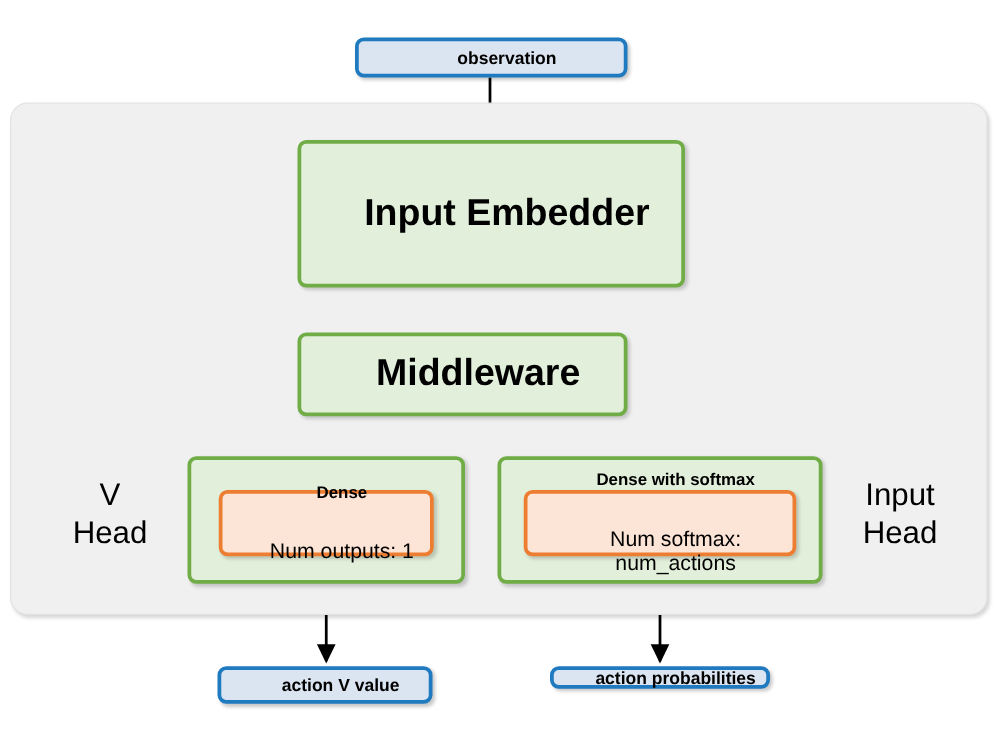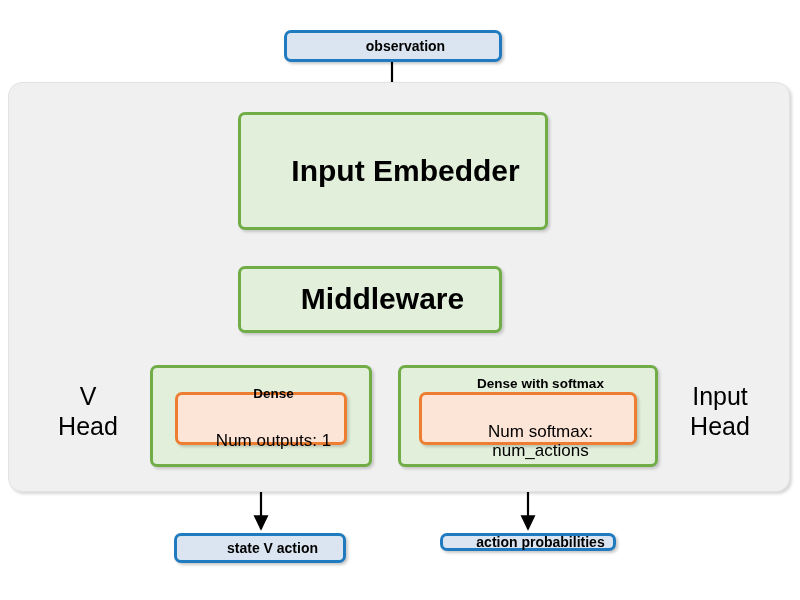--- a/index.html
+++ b/index.html
@@ -155,20 +155,20 @@
   </div>
 
   <div class="node green-box" style="left:398px; top:365px; width:260px; height:102px;"></div>
 
   <div class="node orange-box" style="left:419px; top:392px; width:218px; height:53px;">
     <span class="orange-title">Dense with softmax</span>
     <span class="orange-sub">Num softmax: num_actions</span>
   </div>
 
   <div class="node io-box" style="left:174px; top:533px; width:172px; height:30px;">
-    <span>state V action</span>
+    <span>action V value</span>
   </div>
 
   <div class="node io-box" style="left:440px; top:533px; width:176px; height:18px;">
     <span>action probabilities</span>
   </div>
 
 </div>
 
 </body></html>

